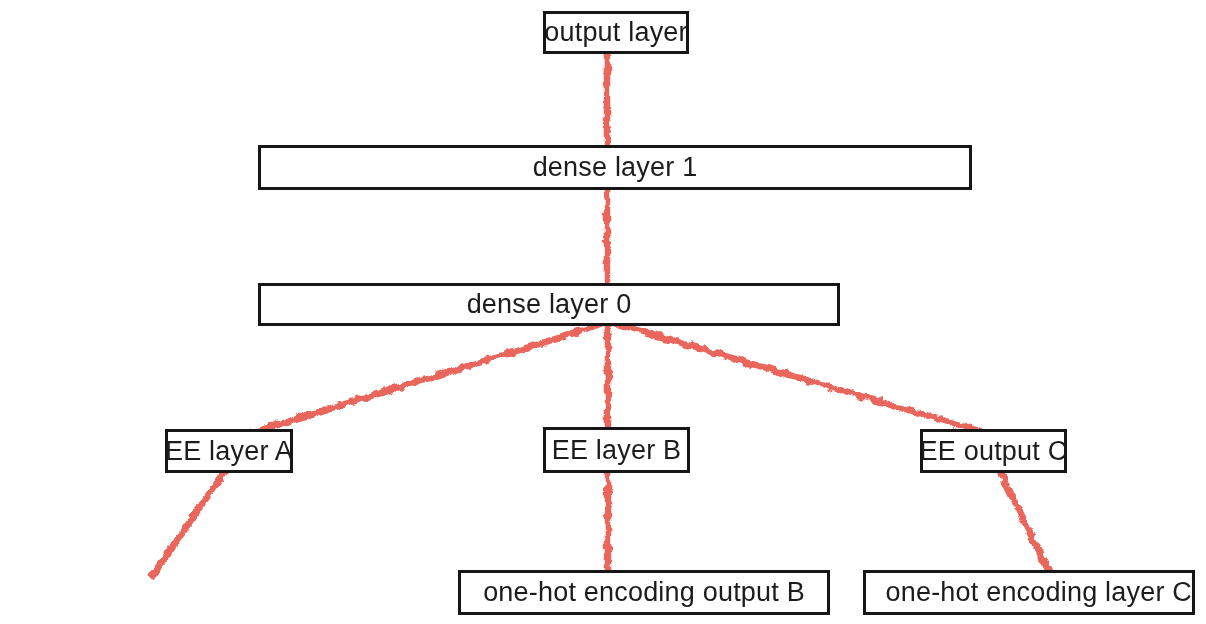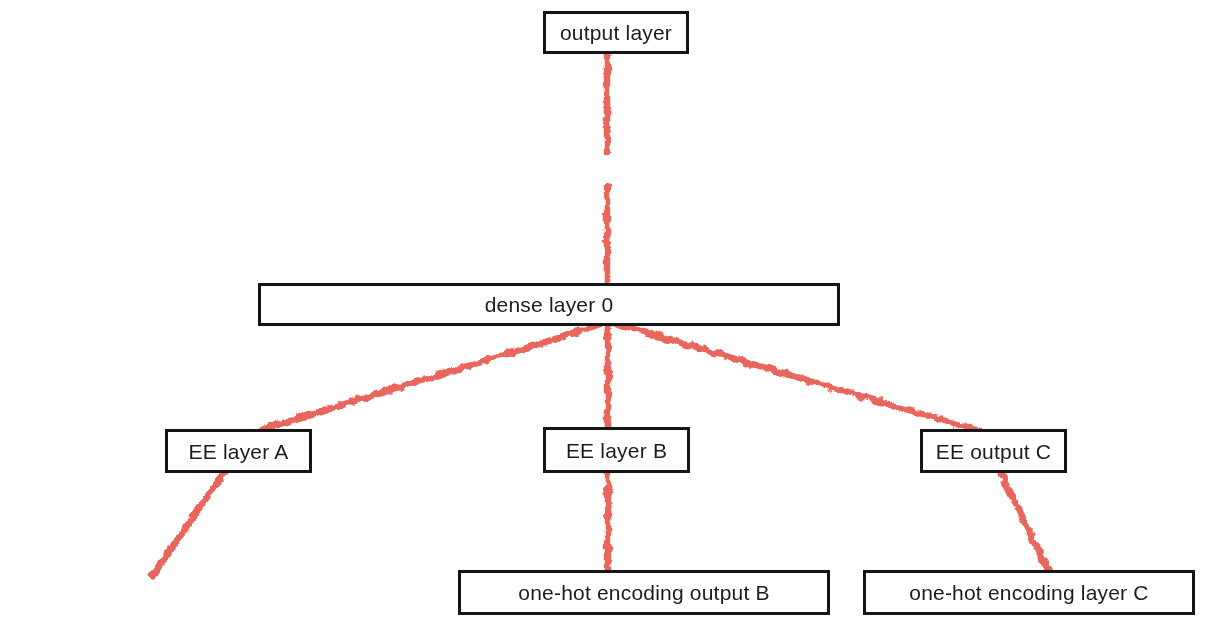--- a/index.html
+++ b/index.html
@@ -33,35 +33,35 @@
     fill: none;
   }
   .node {
     position: absolute;
     background: var(--bg-color);
     border: 3px solid var(--border-color);
     color: var(--text-color);
     display: flex;
     align-items: center;
     justify-content: center;
-    font-size: 21px;
+    font-size: 27px;
     line-height: 1;
     white-space: nowrap;
     letter-spacing: 0.2px;
   }
   
   .n-output { left: 543px; top: 11px;  width: 146px; height: 43px; }
   .n-dense1 { left: 258px; top: 145px; width: 714px; height: 45px; }
   .n-dense0 { left: 258px; top: 283px; width: 582px; height: 43px; }
-  .n-eeA    { left: 165px; top: 429px; width: 147px; height: 44px; }
+  .n-eeA    { left: 165px; top: 429px; width: 128px; height: 44px; }
   .n-eeB    { left: 543px; top: 427px; width: 147px; height: 46px; }
   .n-eeC    { left: 920px; top: 429px; width: 147px; height: 44px; }
   .n-ohA    { left: 12px;  top: 570px; width: 413px; height: 45px; }
   .n-ohB    { left: 458px; top: 570px; width: 372px; height: 45px; }
-  .n-ohC    { left: 863px; top: 570px; width: 332px; height: 45px; }
+  .n-ohC    { left: 863px; top: 570px; width: 332px; height: 45px; justify-content: flex-end; }
 </style>
 </head>
 <body>
 
 <div class="canvas">
 
   <svg class="edges-svg" viewBox="0 0 1206 624" xmlns="http://www.w3.org/2000/svg">
     <defs>
       <filter id="crayon" x="-10%" y="-10%" width="120%" height="120%">
         <feTurbulence type="fractalNoise" baseFrequency="0.11" numOctaves="4" seed="7" result="n"></feTurbulence>
@@ -77,20 +77,23 @@
       <line class="edge" x1="226" y1="470" x2="152" y2="576"></line>
       <line class="edge" x1="608" y1="470" x2="608" y2="576"></line>
       <line class="edge" x1="999" y1="470" x2="1051" y2="576"></line>
     </g>
   </svg>
 
   <div class="node n-output">
     <span>output layer</span>
   </div>
 
+  <div class="node n-dense1">
+    <span>dense layer 1</span>
+  </div>
 
   <div class="node n-dense0">
     <span>dense layer 0</span>
   </div>
 
   <div class="node n-eeA">
     <span>EE layer A</span>
   </div>
 
   <div class="node n-eeB">

